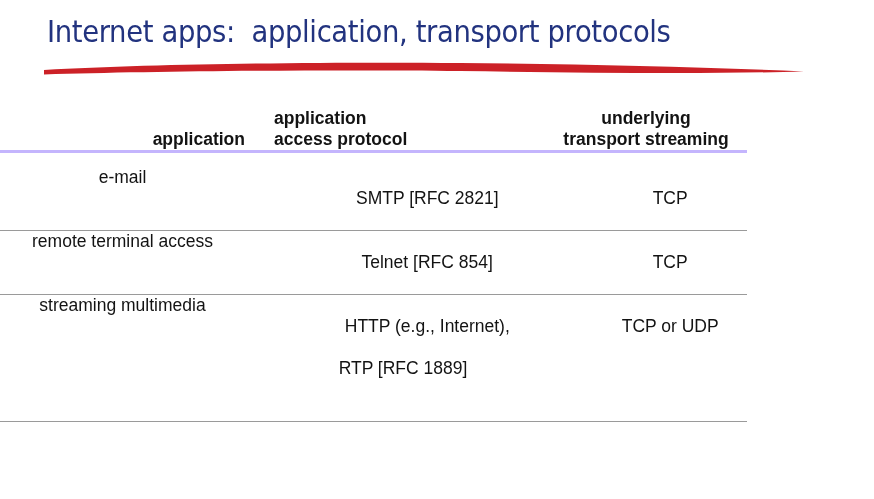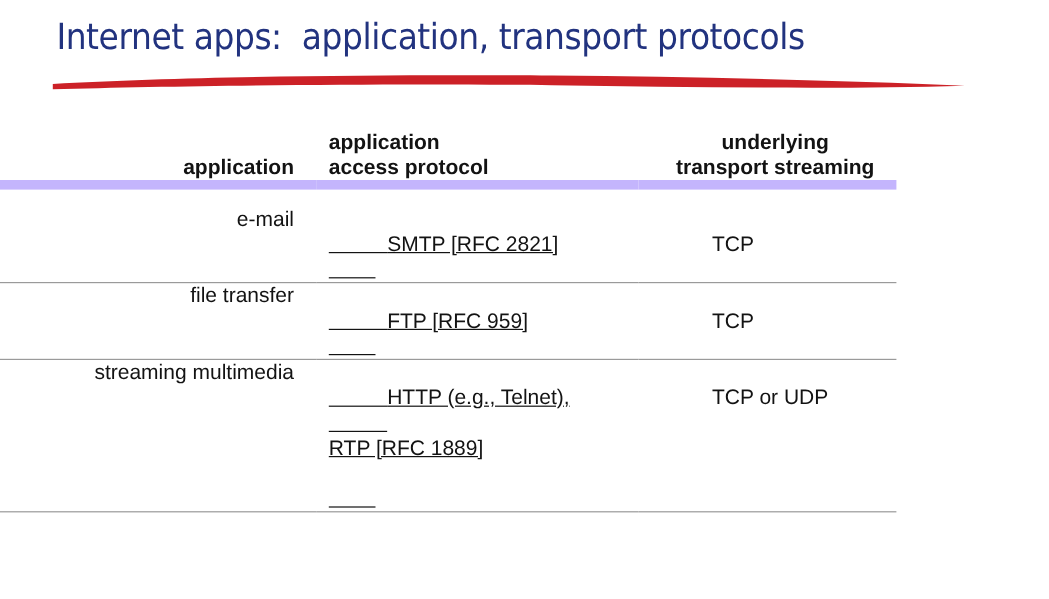--- a/index.html
+++ b/index.html
@@ -68,21 +68,21 @@
     color: #131313;
     line-height: 21px;
   }
 
   
   thead th {
     font-weight: bold;
     font-size: 17.5px;
     padding-bottom: 3px;
     vertical-align: bottom;
-    border-bottom: 8px solid #c4b5fd;
+    border-bottom: 3px solid #c4b5fd;
     margin-top: 17px;
   }
   thead th.h-app {
     text-align: right;
     padding-right: 19px;
   }
   thead th.h-proto {
     text-align: left;
     padding-left: 10px;
   }
@@ -98,32 +98,31 @@
   
   tbody td {
     font-weight: 400;
     padding-top: 2px;
     padding-bottom: 3px;
   }
   tbody tr.data td {
     border-bottom: 1.5px solid #9a9a9a;
   }
   tbody td.app {
-    text-align: right;
+    text-align: center;
     padding-right: 19px;
     white-space: pre;
   }
   tbody td.proto {
-    text-align: left;
+    text-align: center;
     padding-left: 10px;
     white-space: pre;
-    text-decoration: underline;
   }
   tbody td.trans {
-    text-align: left;
+    text-align: center;
     padding-left: 13px;
     white-space: pre;
   }
   tbody td .l2 { display: block; }
 </style>
 </head>
 <body>
 
 <div id="slide-title-block">
   <div id="slide-title">Internet apps:  application, transport protocols</div>
@@ -166,36 +165,36 @@
       <tr class="data">
         <td class="app">e-mail</td>
         <td class="proto">
           <span>SMTP [RFC 2821]</span>
         </td>
         <td class="trans">
           <span>TCP</span>
         </td>
       </tr>
 
-
-
       <tr class="data">
-        <td class="app">file transfer</td>
+        <td class="app">remote terminal access</td>
         <td class="proto">
-          <span>FTP [RFC 959]</span>
+          <span>Telnet [RFC 854]</span>
         </td>
         <td class="trans">
           <span>TCP</span>
         </td>
       </tr>
+
+
 
       <tr class="data">
         <td class="app">streaming multimedia</td>
         <td class="proto">
-          <span>HTTP (e.g., Telnet),</span>
+          <span>HTTP (e.g., Internet),</span>
           <span class="l2">RTP [RFC 1889]</span>
         </td>
         <td class="trans">
           <span>TCP or UDP</span>
         </td>
       </tr>
 
     </tbody>
   </table>
 </div>

